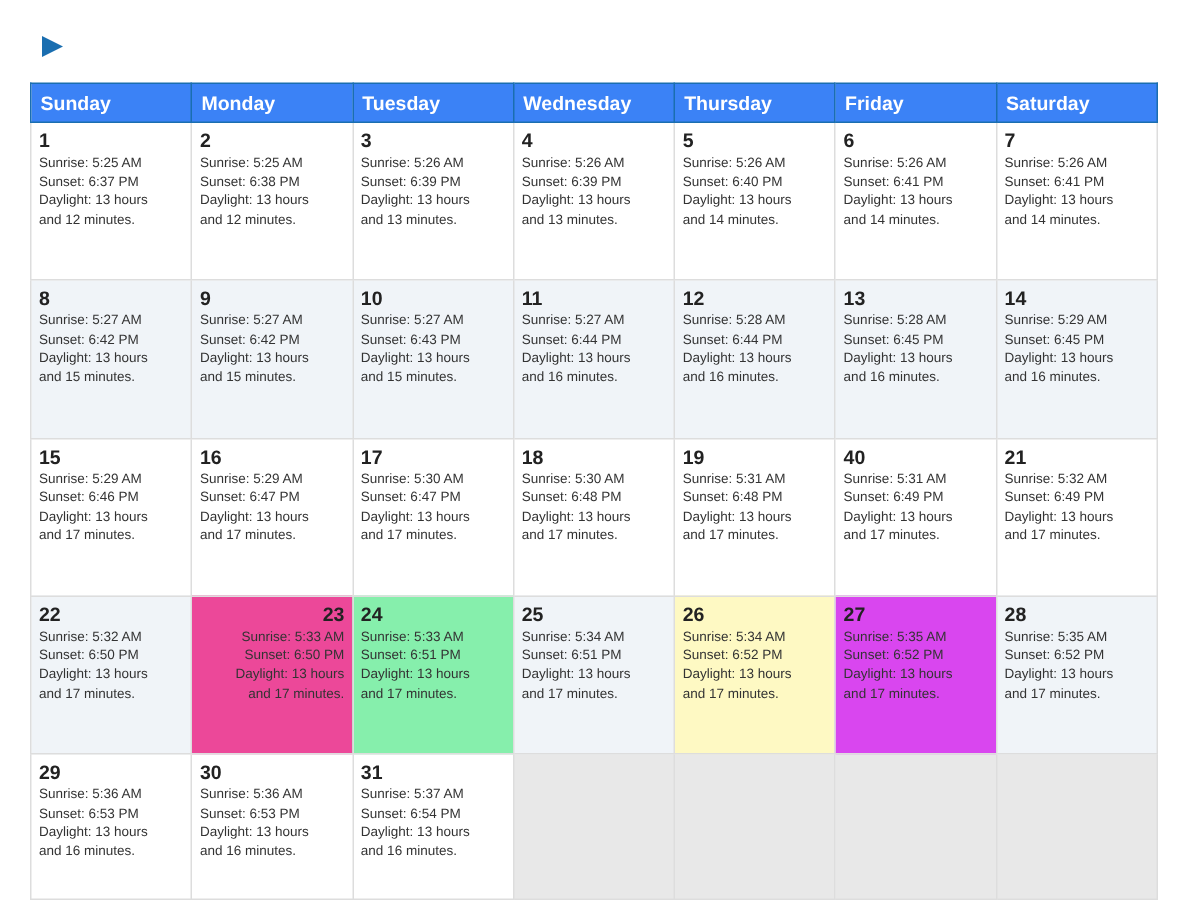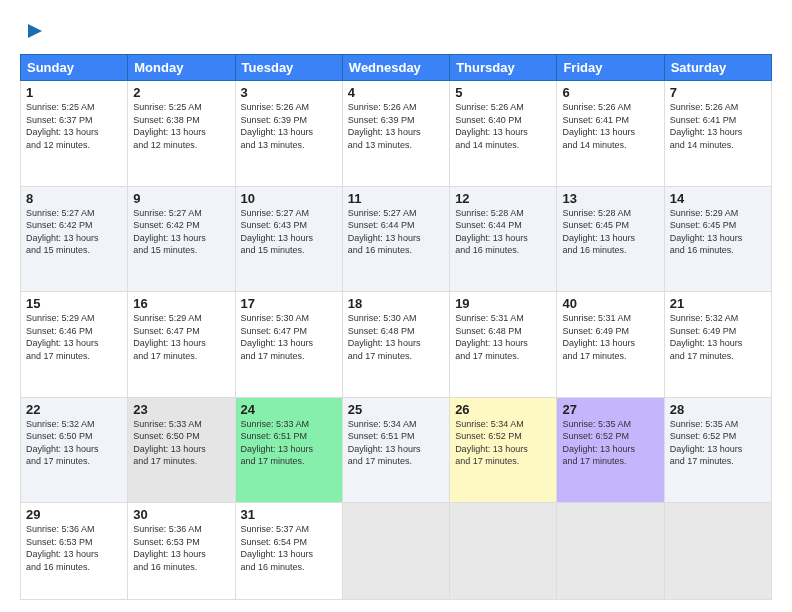--- a/index.html
+++ b/index.html
@@ -288,21 +288,21 @@
           </td>
         </tr>
         <tr>
           <td style="background: rgb(240, 244, 248);">
             <span class="day-num">22</span>
             <div class="day-info" style="white-space: pre-line;">Sunrise: 5:32 AM
 Sunset: 6:50 PM
 Daylight: 13 hours
 and 17 minutes.</div>
           </td>
-          <td style="background: #e5e5e5;">
+          <td style="background: #ec4899; text-align: right;">
             <span class="day-num">23</span>
             <div class="day-info" style="white-space: pre-line;">Sunrise: 5:33 AM
 Sunset: 6:50 PM
 Daylight: 13 hours
 and 17 minutes.</div>
           </td>
           <td style="background: #86efac;">
             <span class="day-num">24</span>
             <div class="day-info" style="white-space: pre-line;">Sunrise: 5:33 AM
 Sunset: 6:51 PM
@@ -316,21 +316,21 @@
 Daylight: 13 hours
 and 17 minutes.</div>
           </td>
           <td style="background: #fef9c3;">
             <span class="day-num">26</span>
             <div class="day-info" style="white-space: pre-line;">Sunrise: 5:34 AM
 Sunset: 6:52 PM
 Daylight: 13 hours
 and 17 minutes.</div>
           </td>
-          <td style="background: #c4b5fd; margin-left: 12px;">
+          <td style="background: #d946ef; margin-left: 12px;">
             <span class="day-num">27</span>
             <div class="day-info" style="white-space: pre-line;">Sunrise: 5:35 AM
 Sunset: 6:52 PM
 Daylight: 13 hours
 and 17 minutes.</div>
           </td>
           <td style="background: rgb(240, 244, 248);">
             <span class="day-num">28</span>
             <div class="day-info" style="white-space: pre-line;">Sunrise: 5:35 AM
 Sunset: 6:52 PM

